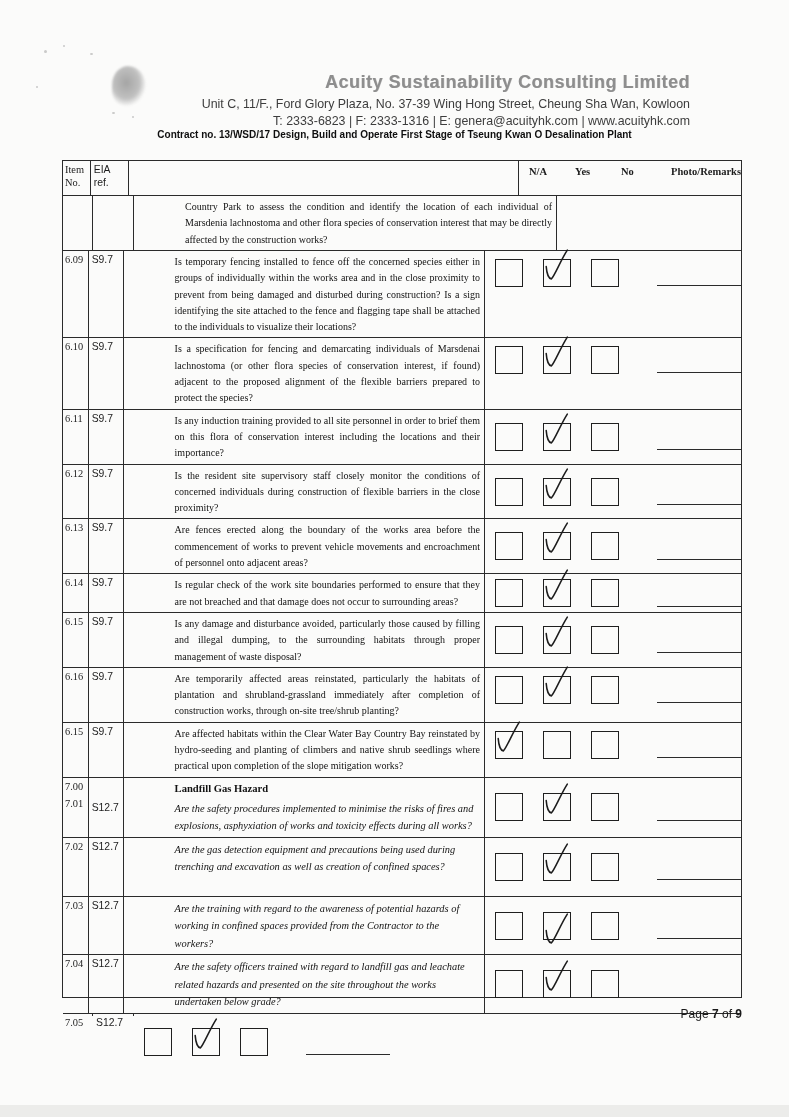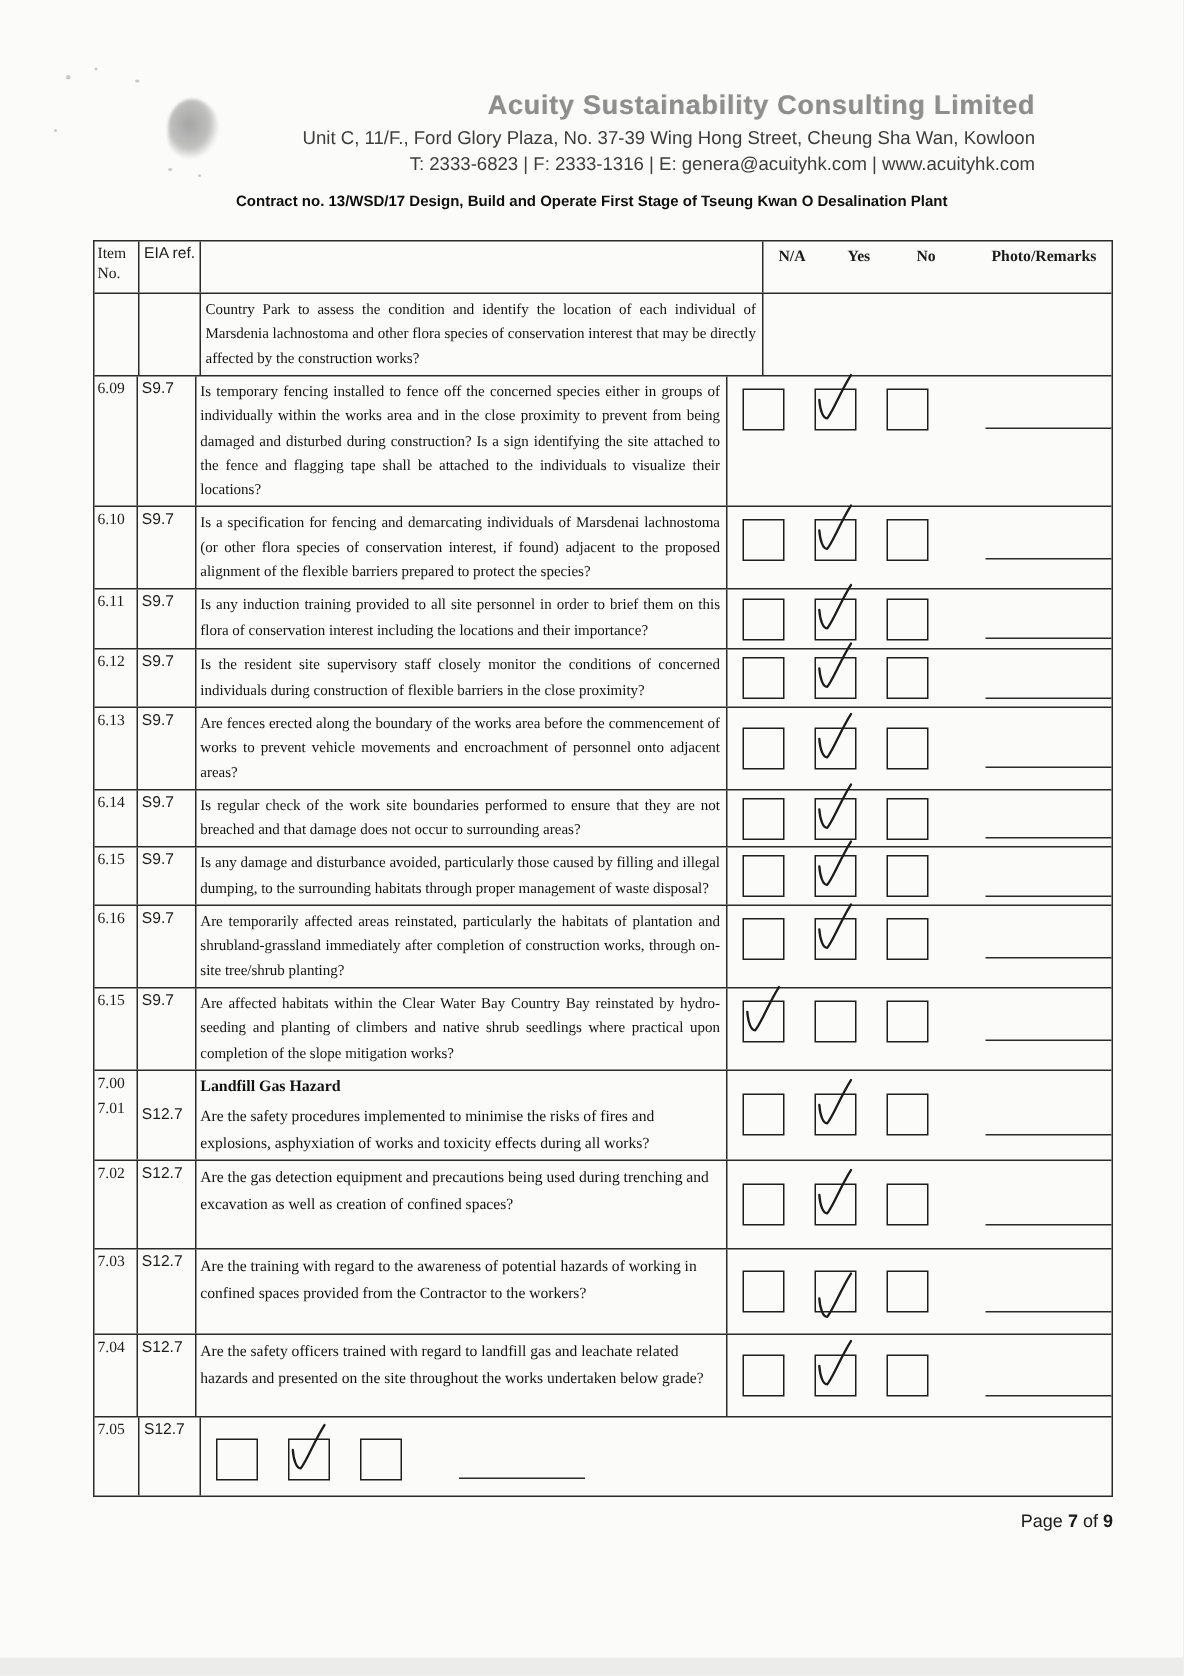--- a/index.html
+++ b/index.html
@@ -3,21 +3,21 @@
 <meta charset="utf-8">
 <style>
   :root{
     --paper:#fbfbfa; --ink:#1c1c1c; --border:#2b2b2b; --stamp:#8e8e8e;
   }
   html,body{margin:0;padding:0;background:#e6e6e4;}
   .page{position:relative;width:789px;height:1117px;background:var(--paper);
         font-family:"Liberation Sans",sans-serif;color:var(--ink);overflow:hidden;}
 
   
-  .lh-text{position:absolute;top:60px;right:99px;text-align:right;}
+  .lh-text{position:absolute;top:72px;right:99px;text-align:right;}
   .company{font-size:18px;font-weight:bold;color:var(--stamp);letter-spacing:.5px;
            text-shadow:0.5px 0 0 rgba(150,150,150,.55);}
   .addr{font-size:12.4px;color:#3d3d3d;margin-top:4px;margin-left:27px;}
   .contact{font-size:12.4px;color:#3d3d3d;margin-top:3px;}
   .logo-blob{position:absolute;left:112px;top:66px;width:34px;height:40px;opacity:.6;
              border-radius:55% 60% 50% 45%;filter:blur(1px);
              background:radial-gradient(ellipse at 42% 42%, #6d6d6d 0%, #9a9a9a 48%, rgba(255,255,255,0) 72%);}
   .speck{position:absolute;background:#9a9a9a;border-radius:50%;opacity:.5;}
 
   
@@ -28,24 +28,24 @@
   .grid{position:absolute;left:62px;top:160px;width:680px;height:838px;
         border:1.5px solid var(--border);display:flex;flex-direction:column;box-sizing:border-box;}
   .t-row{display:flex;border-bottom:1.4px solid var(--border);flex:0 0 auto;box-sizing:border-box;}
   .t-row:last-child{border-bottom:none;flex:1 1 auto;min-height:0;}
   .cell{box-sizing:border-box;}
   .c-item{width:30px;border-right:1.4px solid var(--border);
           font-family:"Liberation Serif",serif;font-size:10.4px;padding:2px 1px 0 2px;line-height:13px;}
   .c-ref{width:41px;border-right:1.4px solid var(--border);
          font-family:Liberation Sans, sans-serif;font-size:10.4px;padding:2px 1px 0 3px;line-height:13px;}
   .c-q{width:375px;border-right:1.4px solid var(--border);padding:3px 4px 2px 3px;
-       font-family:"Liberation Serif",serif;font-size:10px;line-height:16.3px;color:#121212;}
+       font-family:"Liberation Serif",serif;font-size:10px;line-height:16.3px;color:#121212;margin-left:48px;}
   .c-checks{flex:1 1 auto;display:flex;align-items:center;padding-left:10px;position:relative;}
   .q-just{text-align:justify;}
-  .q-left{font-size:10.4px;line-height:17.5px;}
+  .q-left{font-size:10.4px;line-height:17.5px;font-style:italic;}
   .q-sec{font-weight:bold;font-size:10.6px;}
   .q-sec + div{margin-top:3px;}
   .gap-top{margin-top:4px;}
   .gap-top2{margin-top:21px;}
 
   
   .t-row:nth-of-type(1){min-height:35px}
   .t-row:nth-of-type(2){min-height:55px}
   .t-row:nth-of-type(3){min-height:67px}
   .t-row:nth-of-type(4){min-height:51px}

